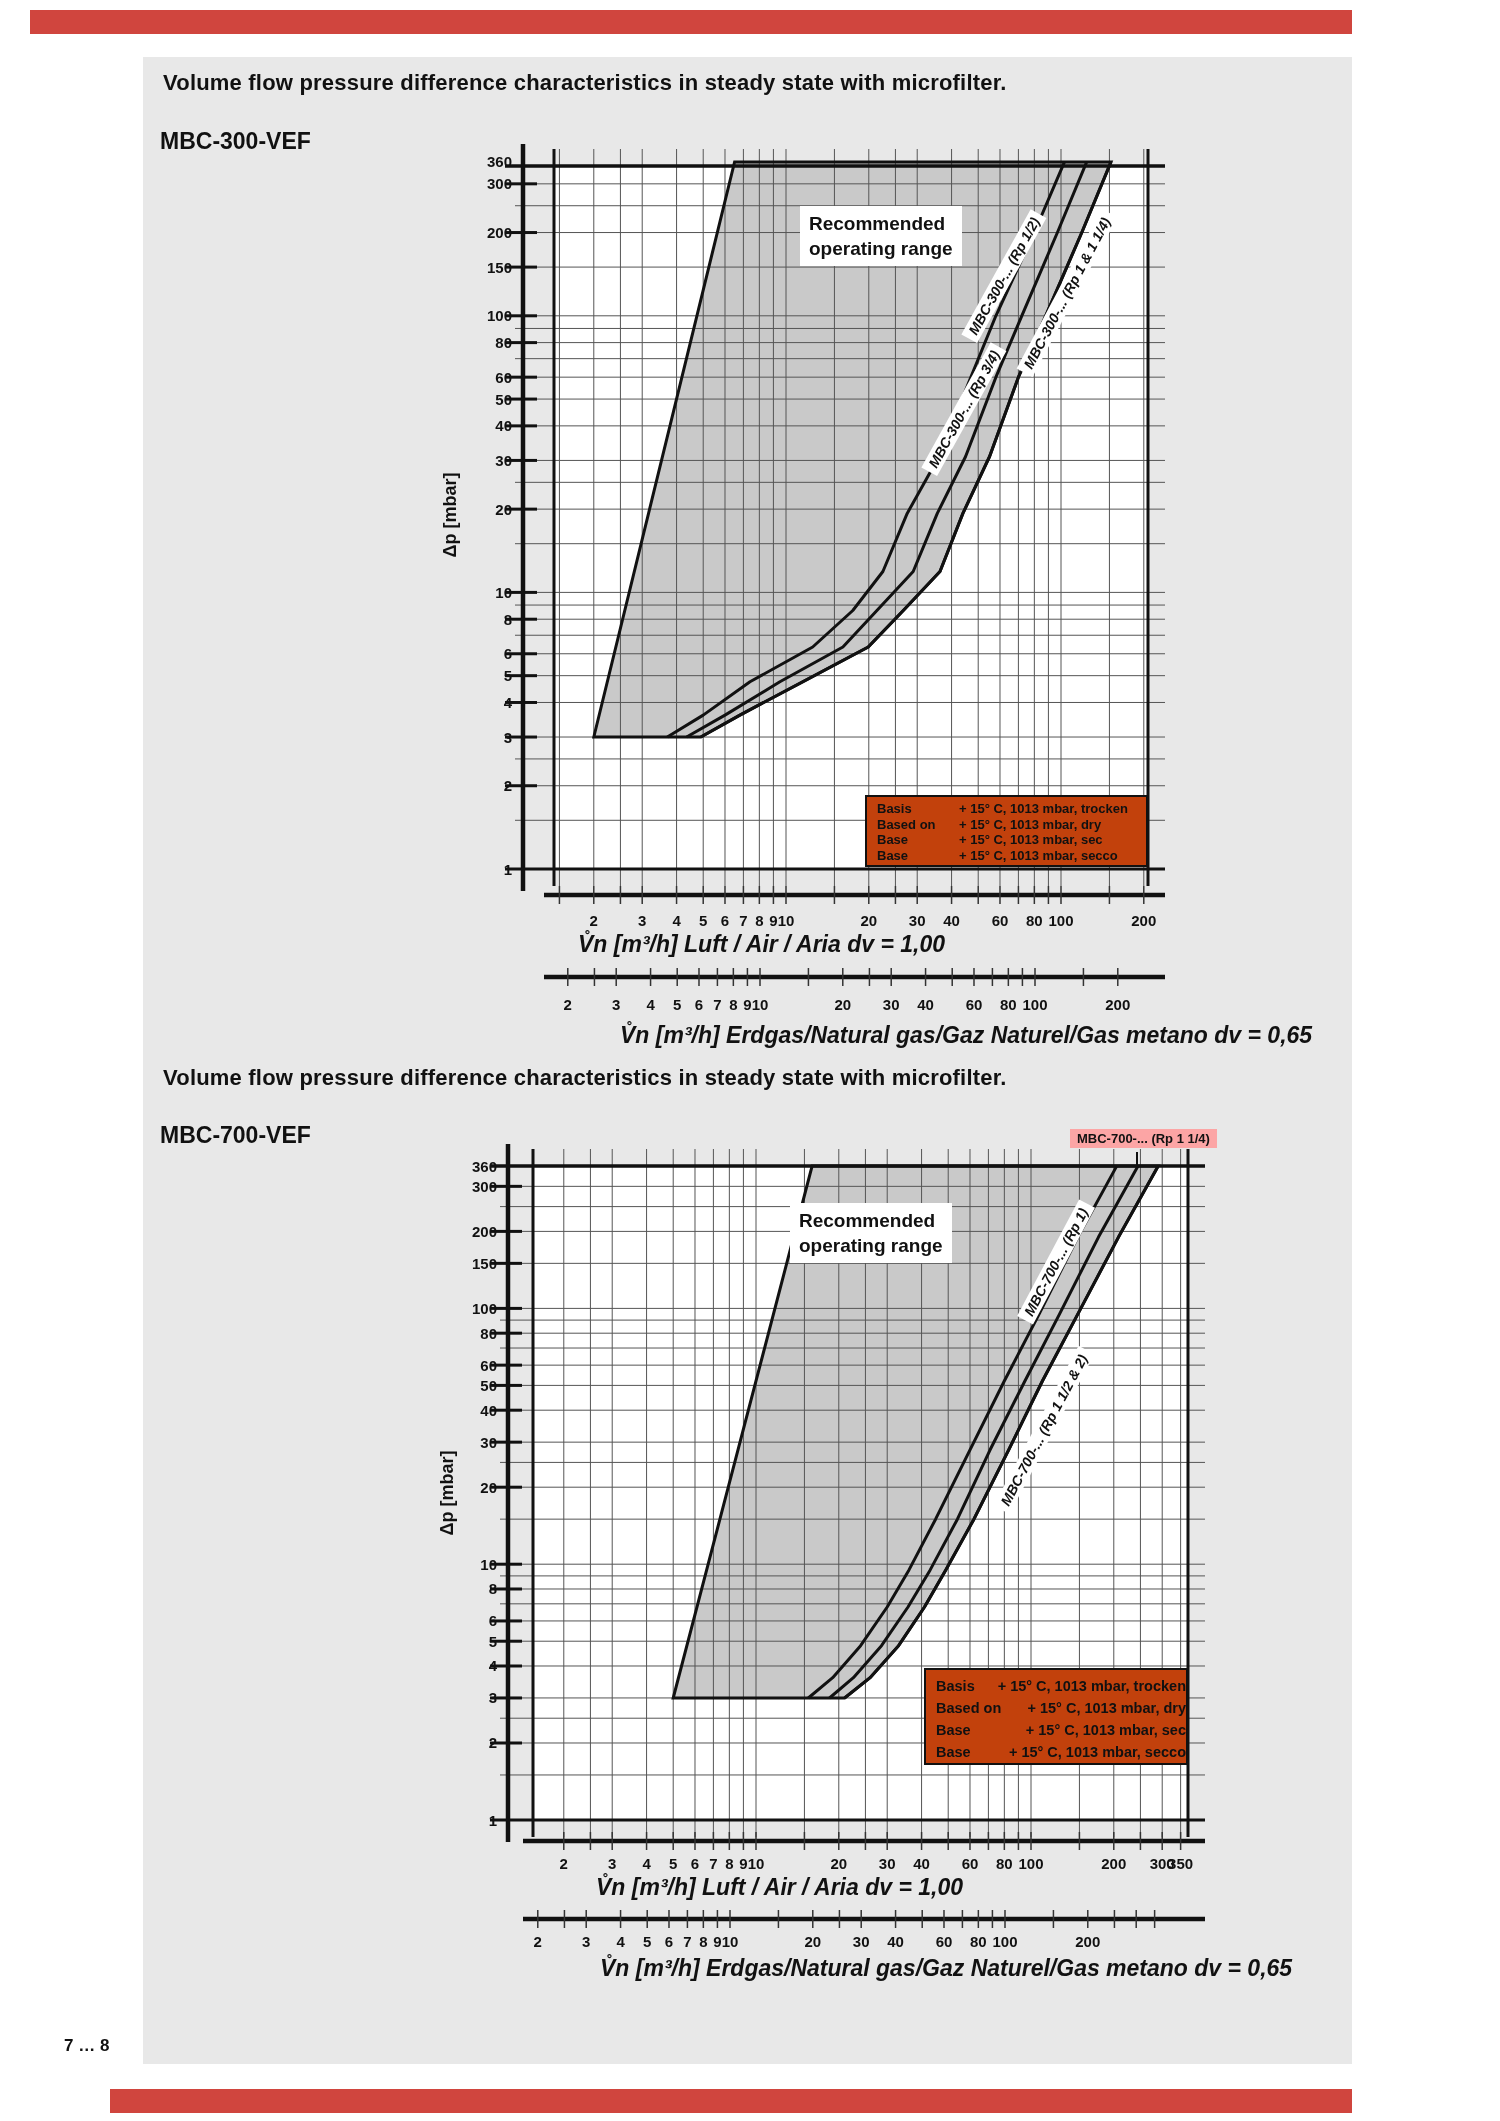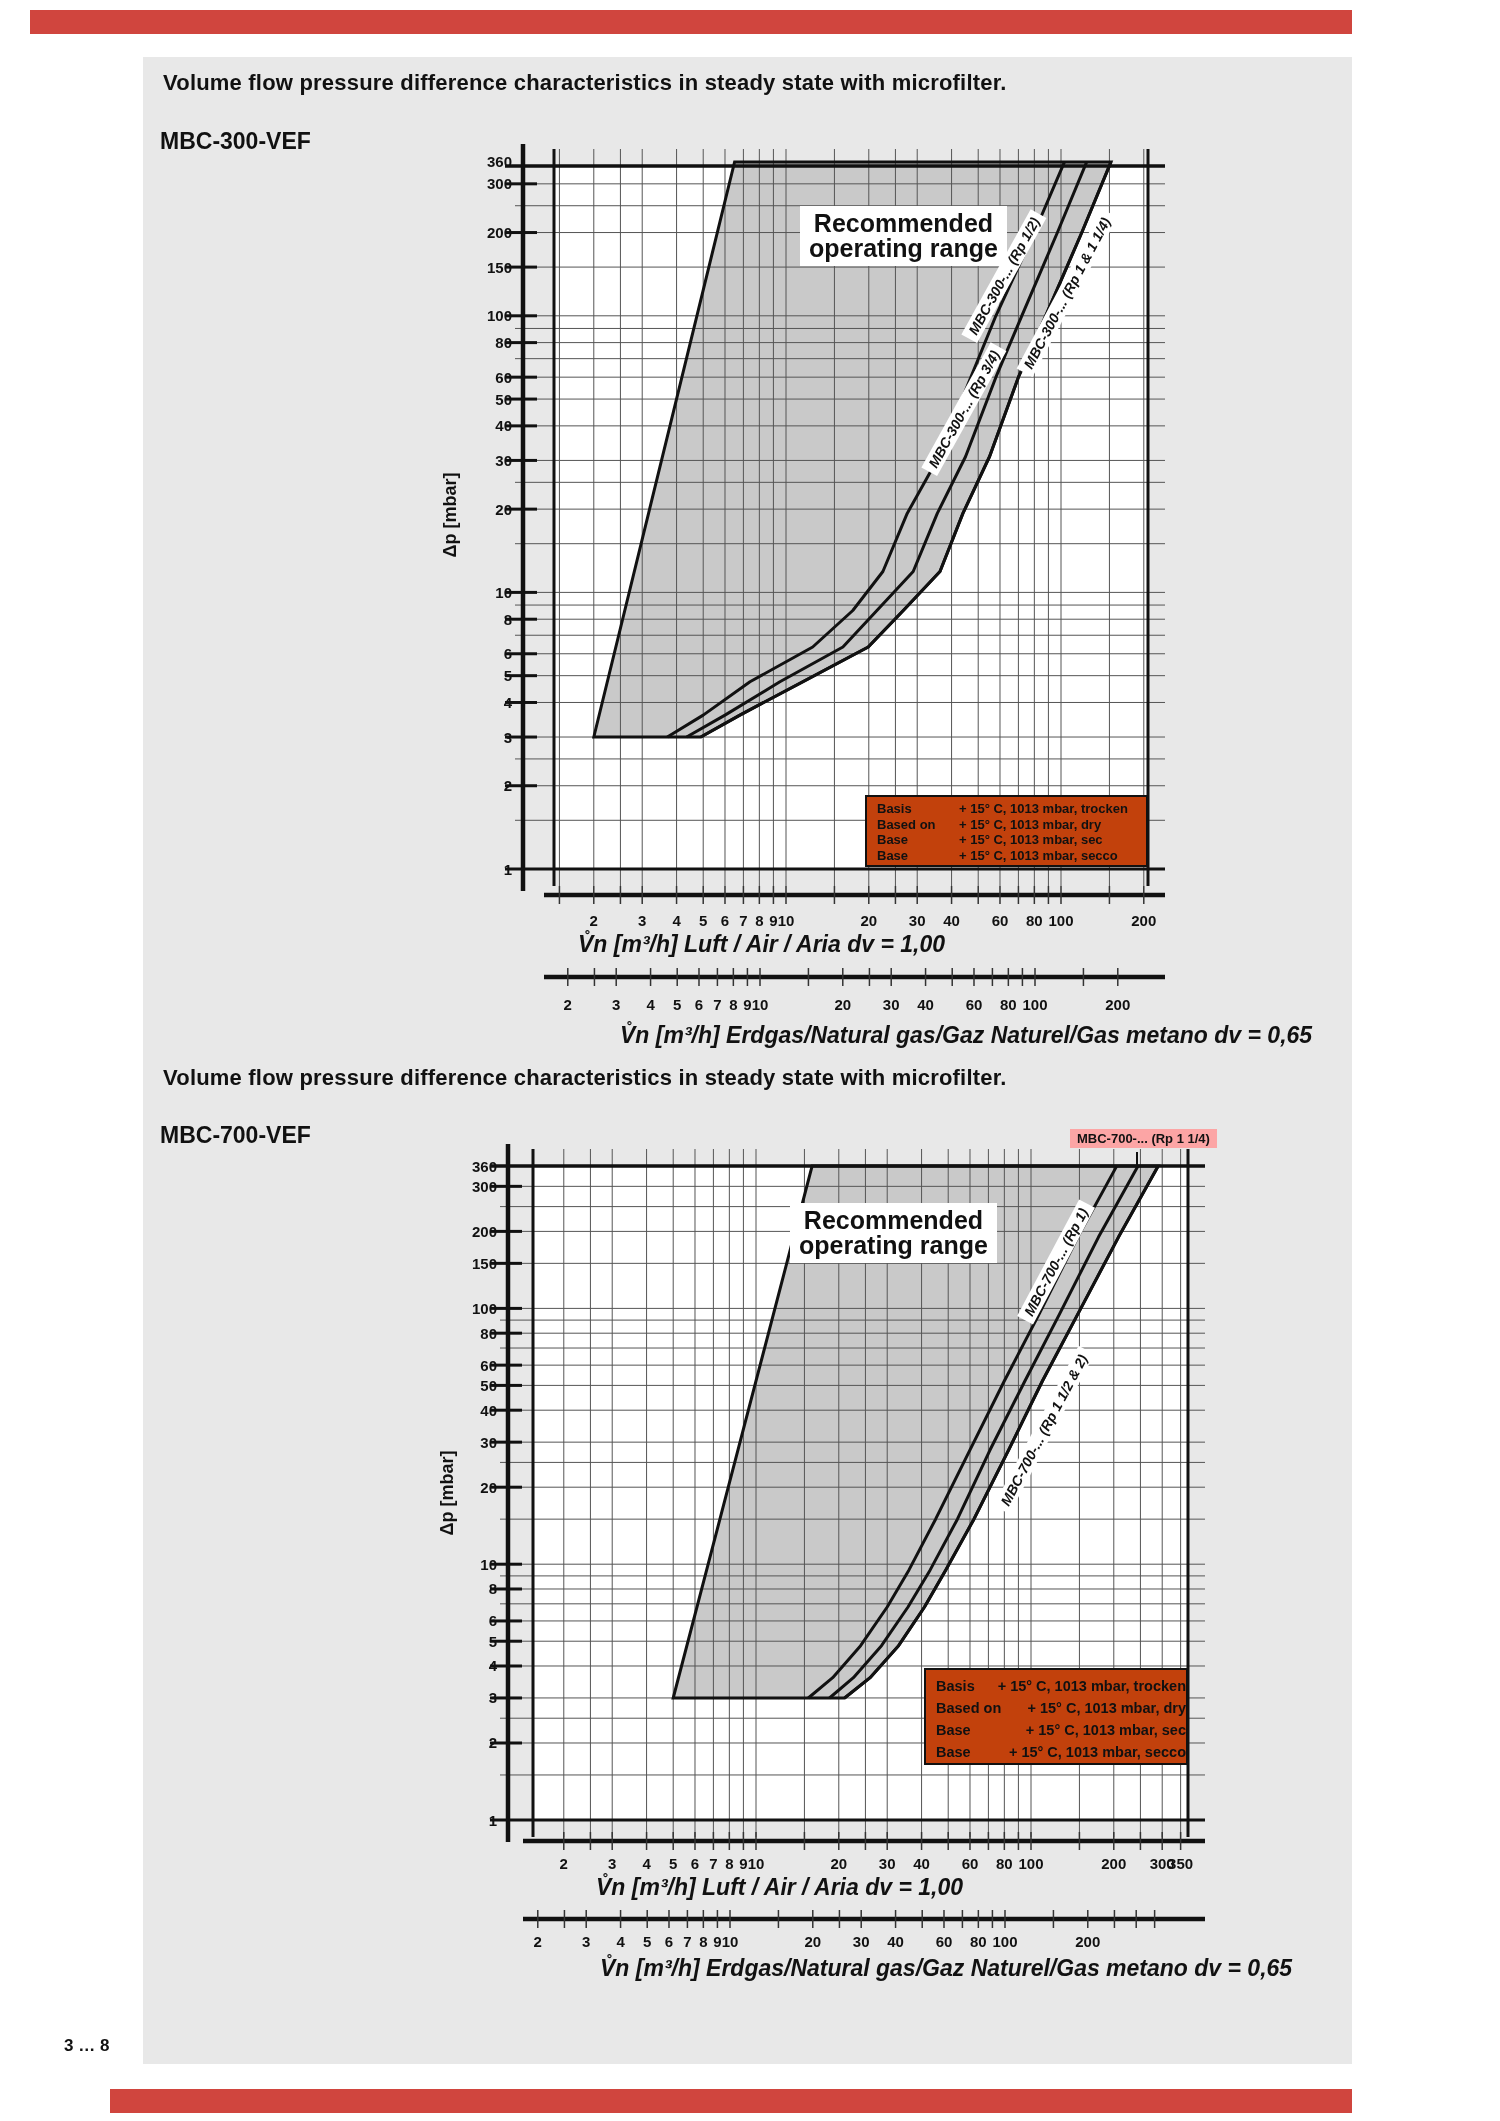--- a/index.html
+++ b/index.html
@@ -7,21 +7,21 @@
         font-family:"Liberation Sans",sans-serif;color:#111;}
   .redbar{position:absolute;background:#d0453e;}
   .content{position:absolute;left:143px;top:57px;width:1300px;height:2007px;background:#e8e8e8;}
   .doc-title{position:absolute;font-size:22px;font-weight:bold;letter-spacing:.2px;white-space:nowrap;}
   .model-title{position:absolute;font-size:23px;font-weight:bold;white-space:nowrap;}
   .chart-svg{position:absolute;left:0;top:0;width:1500px;height:2121px;}
   .chart-svg text{font-family:"Liberation Sans",sans-serif;font-weight:bold;fill:#111;}
   .dp-label{position:absolute;font-size:18px;font-weight:bold;white-space:nowrap;
             transform:translate(-50%,-50%) rotate(-90deg);}
   .axis-title{position:absolute;font-size:23px;font-weight:bold;white-space:nowrap;font-style:italic;}
-  .reco-box{position:absolute;background:#fff;padding:5px 9px;font-size:25px;font-weight:bold;line-height:25px;white-space:nowrap;text-align:center;}
+  .reco-box{position:absolute;background:#fff;padding:5px 9px;font-size:19px;font-weight:bold;line-height:25px;white-space:nowrap;}
   .legend-box{position:absolute;background:#c2410c;border:2px solid #111;box-sizing:border-box;}
   .legend-row{display:flex;white-space:nowrap;font-weight:bold;}
   .legend-1 .legend-row{font-size:13px;line-height:15.5px;padding-left:10px;}
   .legend-1{padding-top:4px;}
   .legend-2 .legend-row{font-size:14.5px;line-height:22px;padding-left:10px;}
   .legend-2{padding-top:5px;}
   .legend-term{display:inline-block;}
   .legend-1 .legend-term{width:82px;}
   .legend-2 .legend-term{width:92px;}
   .rlabel{position:absolute;background:#fff;padding:1px 6px;font-size:14px;font-weight:bold;font-style:italic;
@@ -472,16 +472,16 @@
   <div class="chip-tick" style="left:1136px;top:1152px;height:14px;"></div>
 
   <div id="rlabel-slot">
       <div class="rlabel" style="left: 1004px; top: 276px; transform: translate(-50%, -50%) rotate(-61deg);">MBC-300-... (Rp 1/2)</div>
       <div class="rlabel" style="left: 964px; top: 409px; transform: translate(-50%, -50%) rotate(-61deg);">MBC-300-... (Rp 3/4)</div>
       <div class="rlabel" style="left: 1067px; top: 293px; transform: translate(-50%, -50%) rotate(-62deg);">MBC-300-... (Rp 1 &amp; 1 1/4)</div>
       <div class="rlabel" style="left: 1056px; top: 1262px; transform: translate(-50%, -50%) rotate(-62deg);">MBC-700-... (Rp 1)</div>
       <div class="rlabel" style="left: 1044px; top: 1430px; transform: translate(-50%, -50%) rotate(-62deg);">MBC-700-... (Rp 1 1/2 &amp; 2)</div>
     </div>
 
-  <div class="page-num" style="left:64px;top:2036px;">3 … 8</div>
+  <div class="page-num" style="left:64px;top:2036px;">7 … 8</div>
 
   <div class="redbar" style="left:110px;top:2089px;width:1390px;height:24px;"></div>
 </div>
 
 </body></html>

